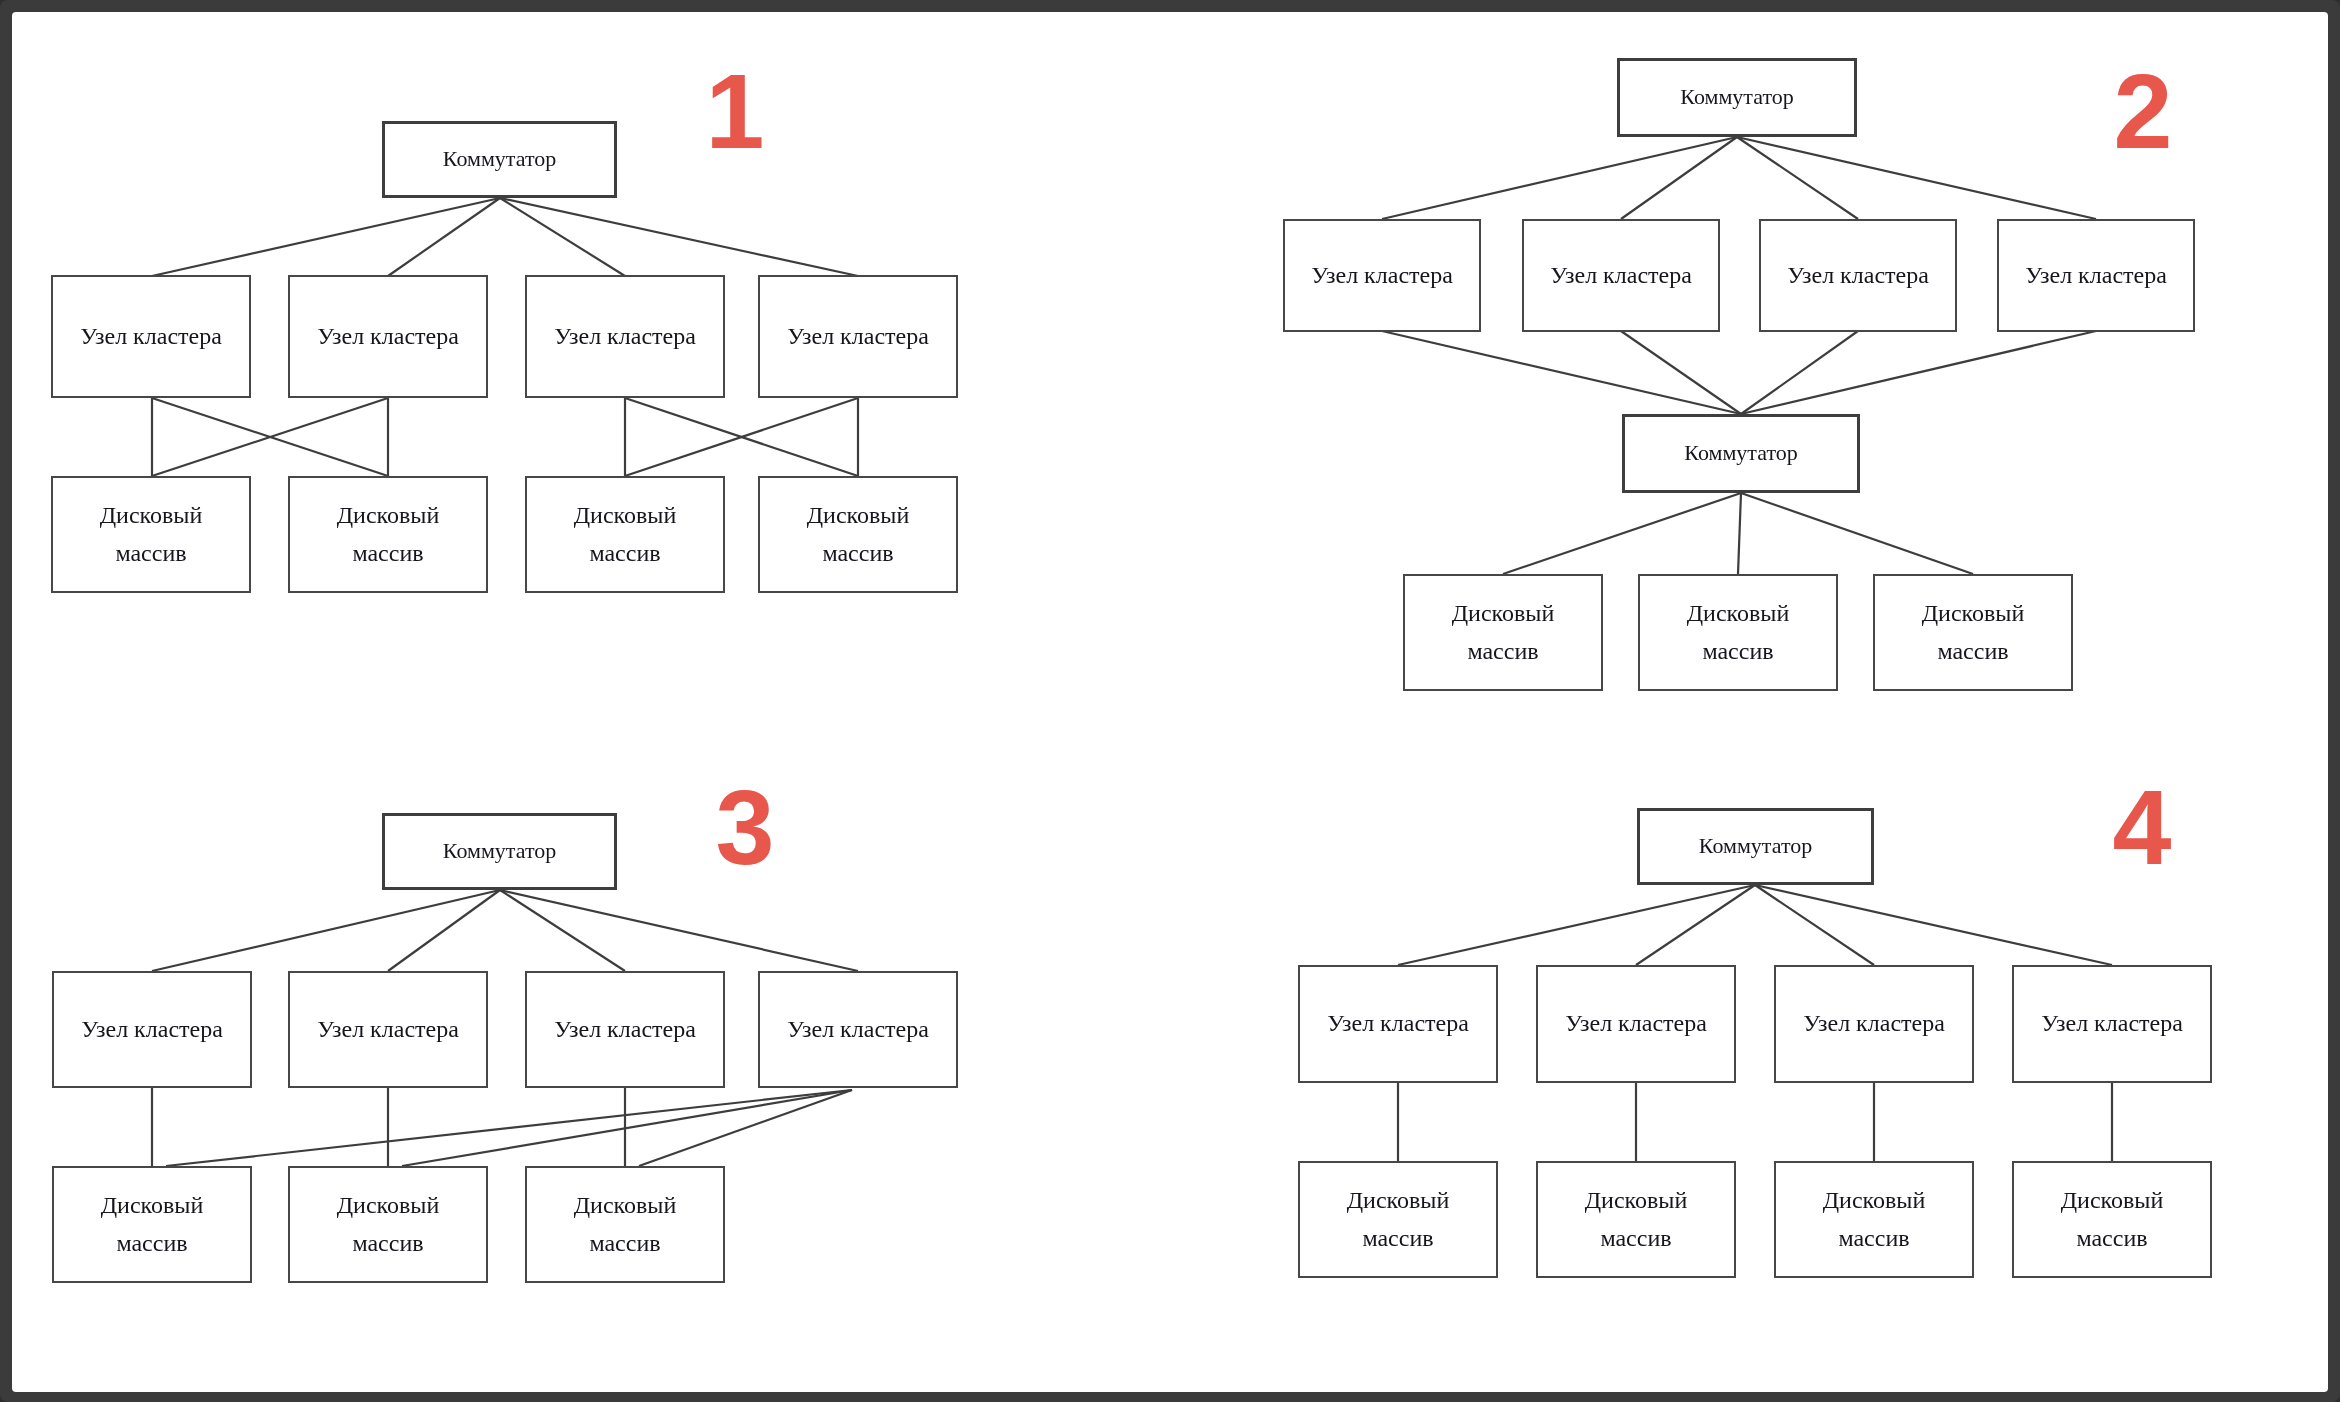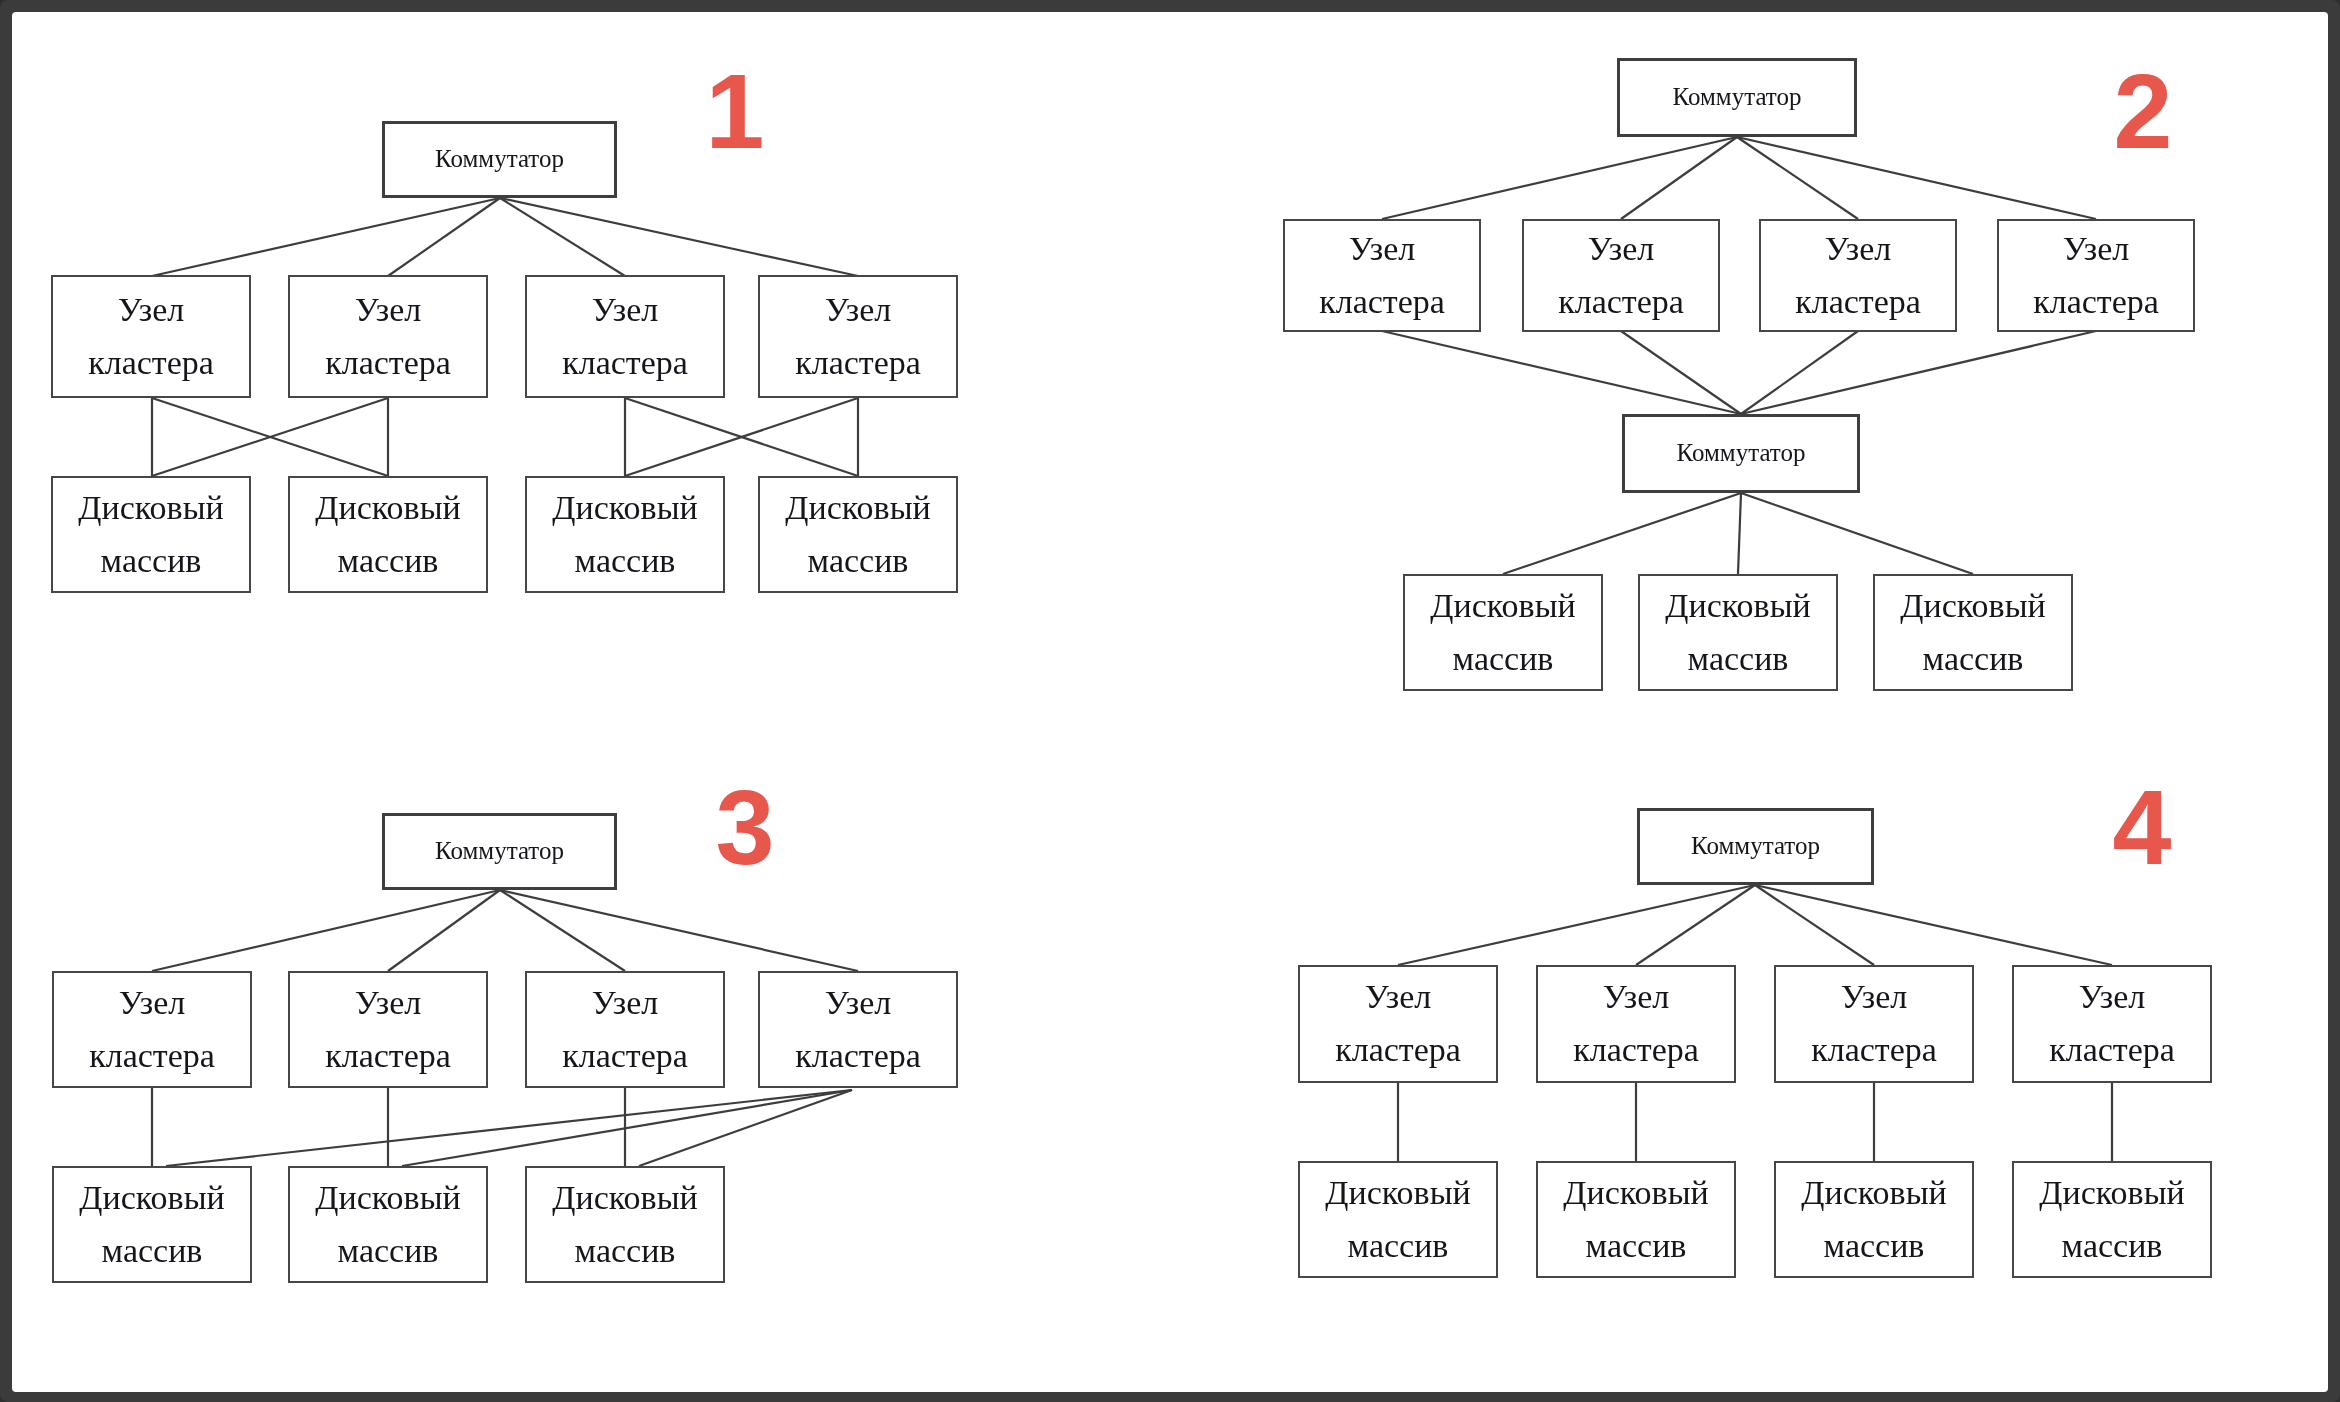--- a/index.html
+++ b/index.html
@@ -18,23 +18,23 @@
   }
   svg.wires{position:absolute;left:0;top:0;z-index:1;}
   svg.wires path{stroke:#3d3d3d;stroke-width:2.2;fill:none;}
   .box{
     position:absolute;z-index:2;box-sizing:border-box;
     background:#ffffff;border:2px solid #474747;
     display:flex;align-items:center;justify-content:center;
     text-align:center;color:#15151c;
   }
   .box.switch{border-width:3px;border-color:#3e3e3e;}
-  .lbl{font-size:34px;line-height:1.55;display:block;}
+  .lbl{font-size:24px;line-height:1.55;display:block;}
   .lbl.twoline{width:156px;}
-  .box.switch .lbl{font-size:25px;white-space:nowrap;width:auto;}
+  .box.switch .lbl{font-size:22px;white-space:nowrap;width:auto;}
   .dig{
     position:absolute;z-index:3;width:120px;text-align:center;
     font-family:"Liberation Sans","DejaVu Sans",sans-serif;
     font-size:106px;line-height:1;font-weight:600;color:#e8574c;
   }
 </style>
 </head>
 <body>
 
 <div class="canvas">

